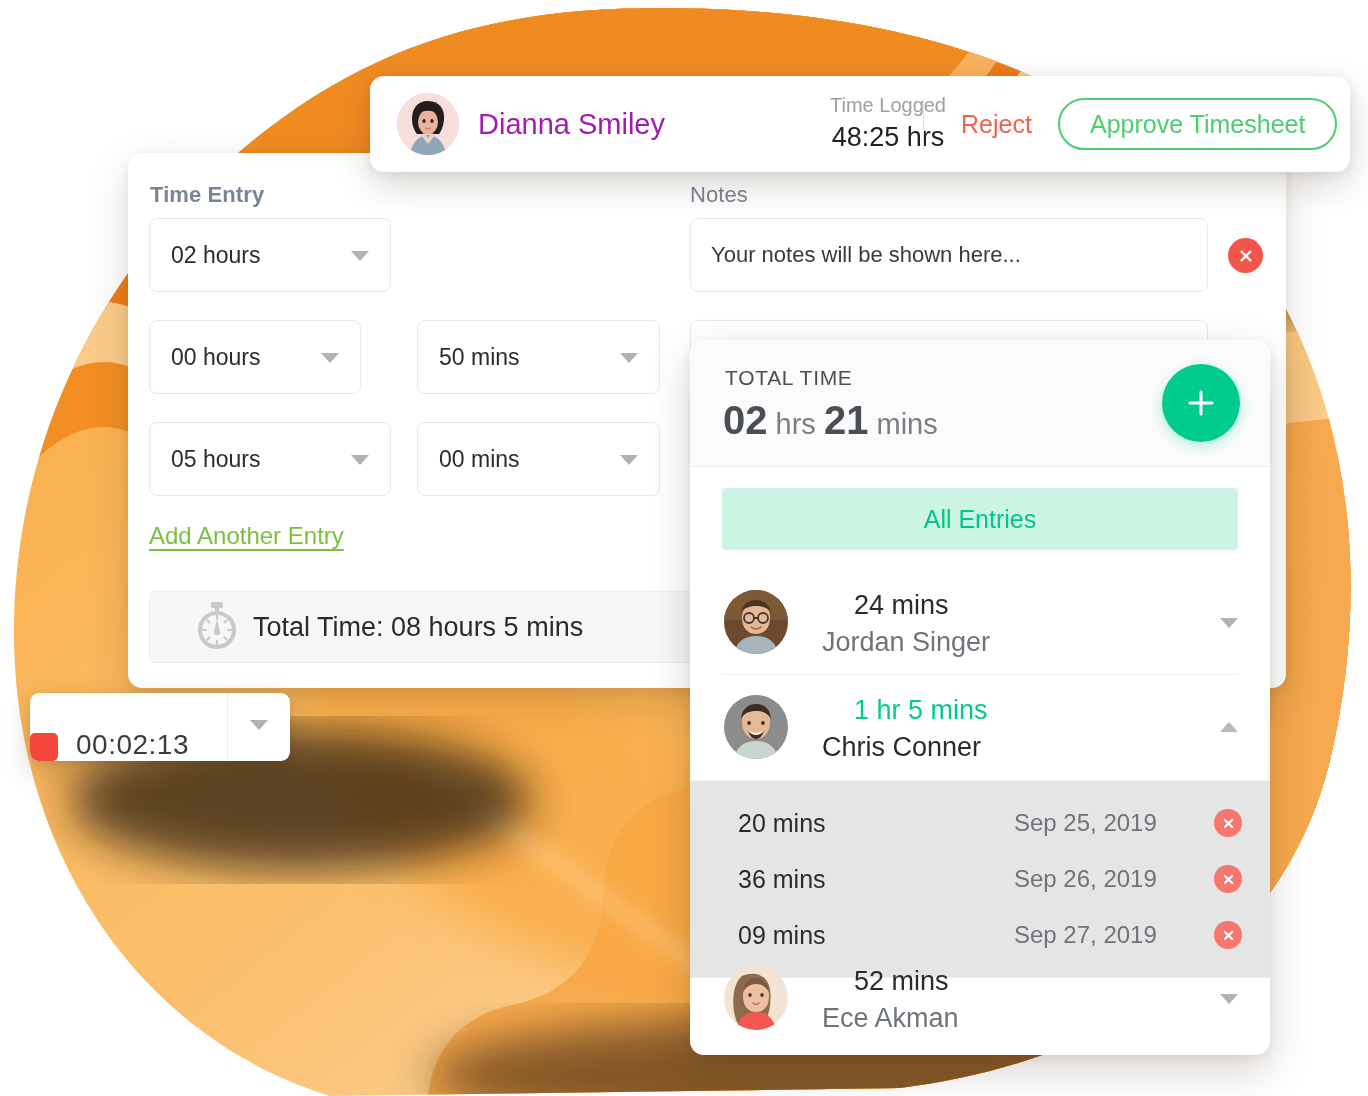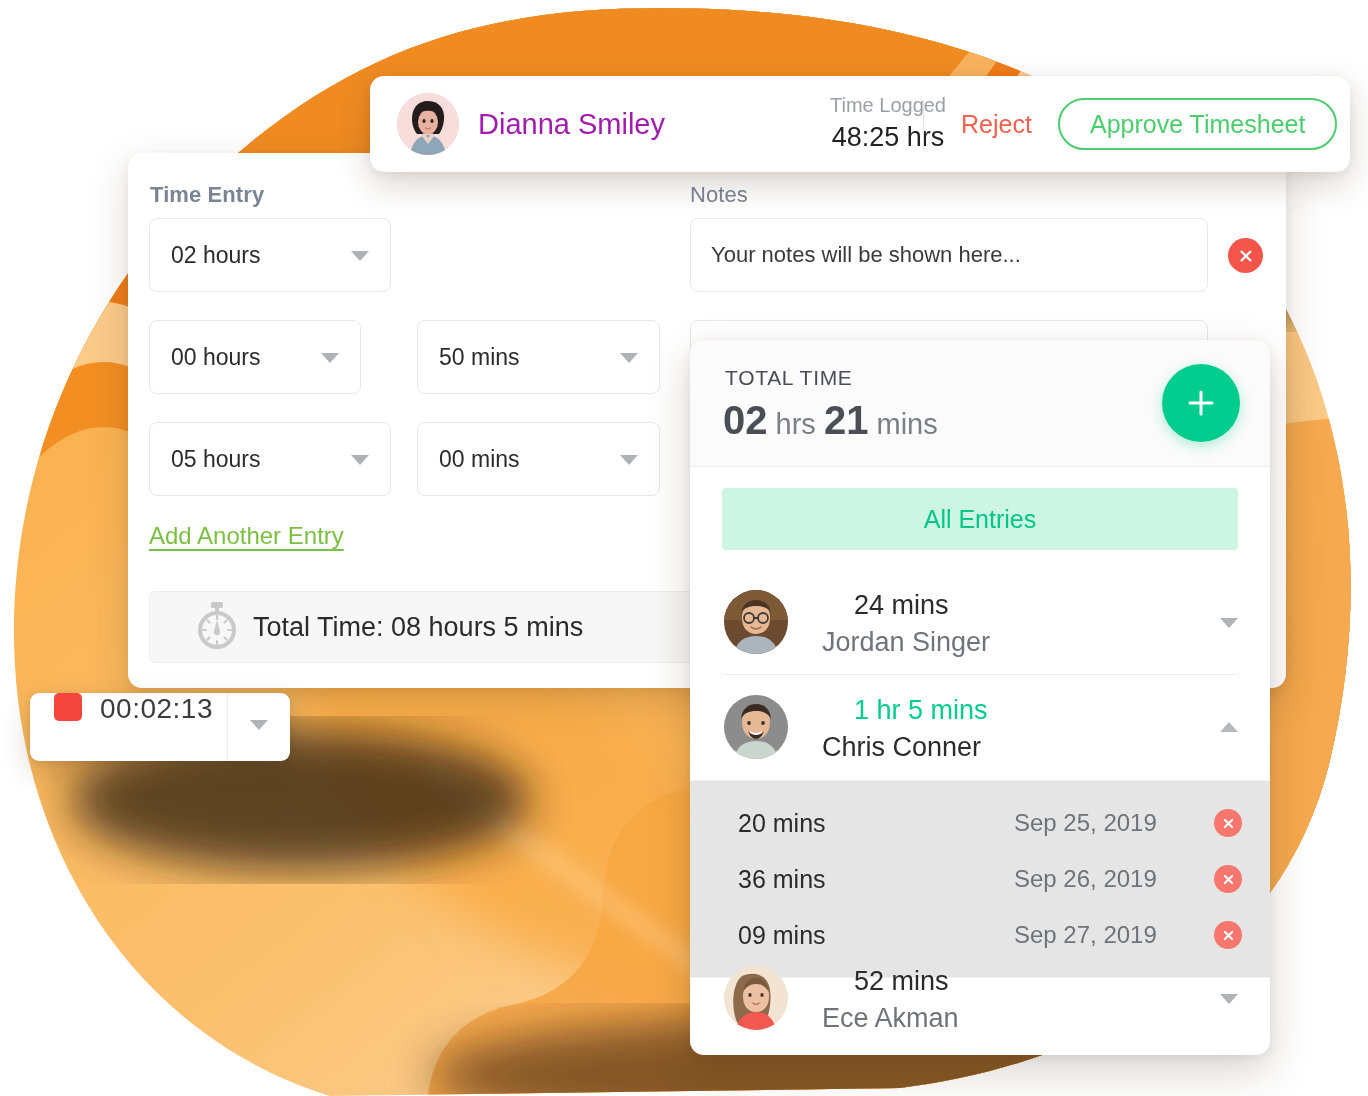--- a/index.html
+++ b/index.html
@@ -144,21 +144,21 @@
   .sub-row .sdur{position:absolute;left:48px;top:50%;transform:translateY(-50%);font-size:25px;color:#2b2b2b;white-space:nowrap;}
   .sub-row .sdate{position:absolute;left:324px;top:50%;transform:translateY(-50%);font-size:24px;color:#6e7479;white-space:nowrap;}
   .sub-row .sx{position:absolute;right:28px;top:50%;margin-top:-14px;width:28px;height:28px;border-radius:50%;background:#f7766e;display:flex;align-items:center;justify-content:center;cursor:pointer;}
 
   
   #timer-widget{
     left:30px;top:693px;width:260px;height:68px;border-radius:9px;
     box-shadow:0 10px 28px rgba(60,40,20,.22), 0 2px 6px rgba(60,40,20,.10);
     z-index:6;display:flex;overflow:hidden;background:#fff;
   }
-  #timer-main{flex:1;display:flex;align-items:flex-start;padding-left:24px;}
+  #timer-main{flex:1;display:flex;align-items:flex-end;}
   #timer-stop{width:28px;height:28px;border-radius:5px;background:#f4463c;}
   #timer-value{margin-left:18px;font-size:28px;color:#3c3c3c;letter-spacing:.5px;}
   #timer-drop{width:62px;border-left:1px solid #ececec;display:flex;align-items:center;justify-content:center;cursor:pointer;}
 </style>
 </head>
 <body>
 
 <div id="bg">
   <svg viewBox="0 0 1368 1096" xmlns="http://www.w3.org/2000/svg">
     <defs>

